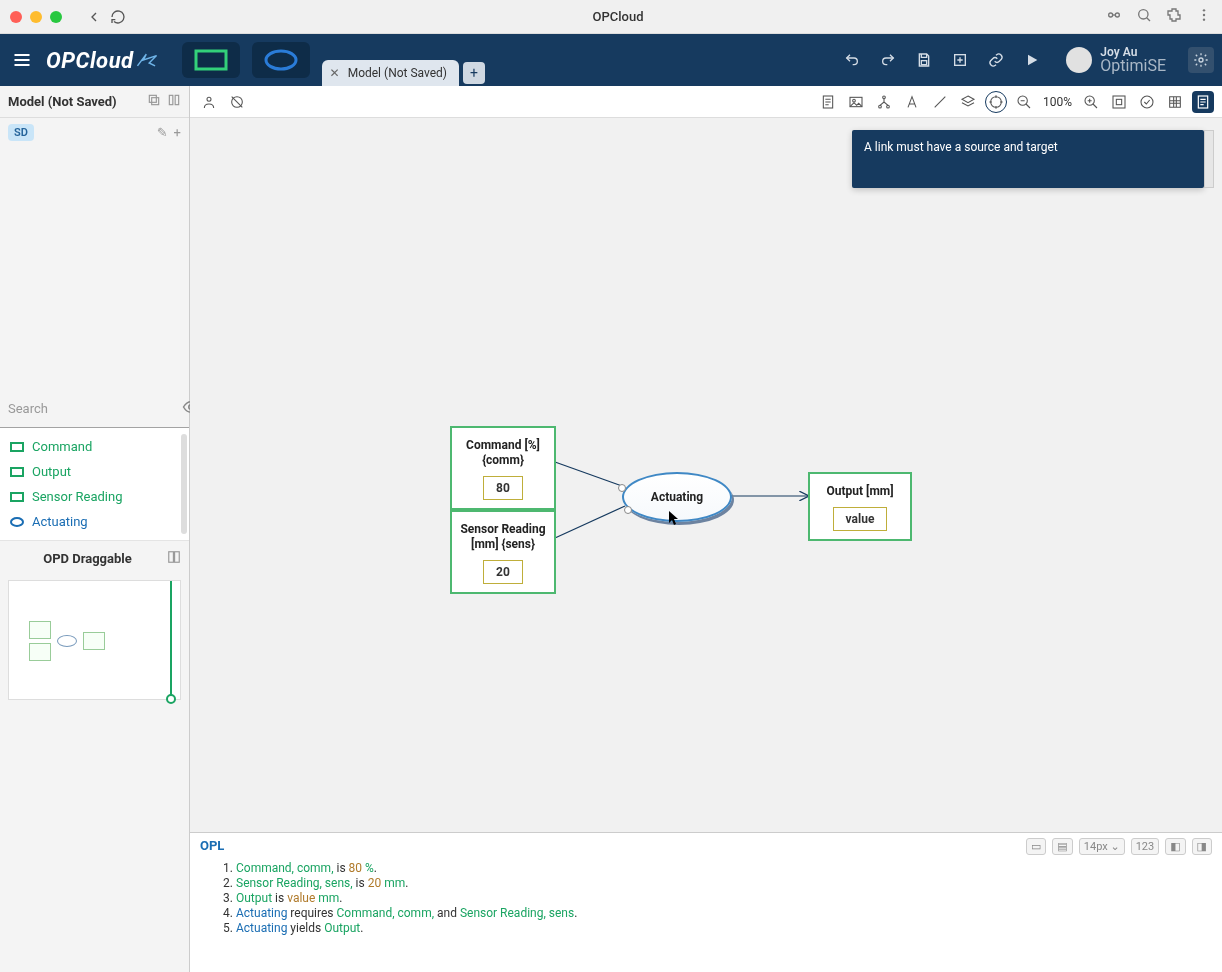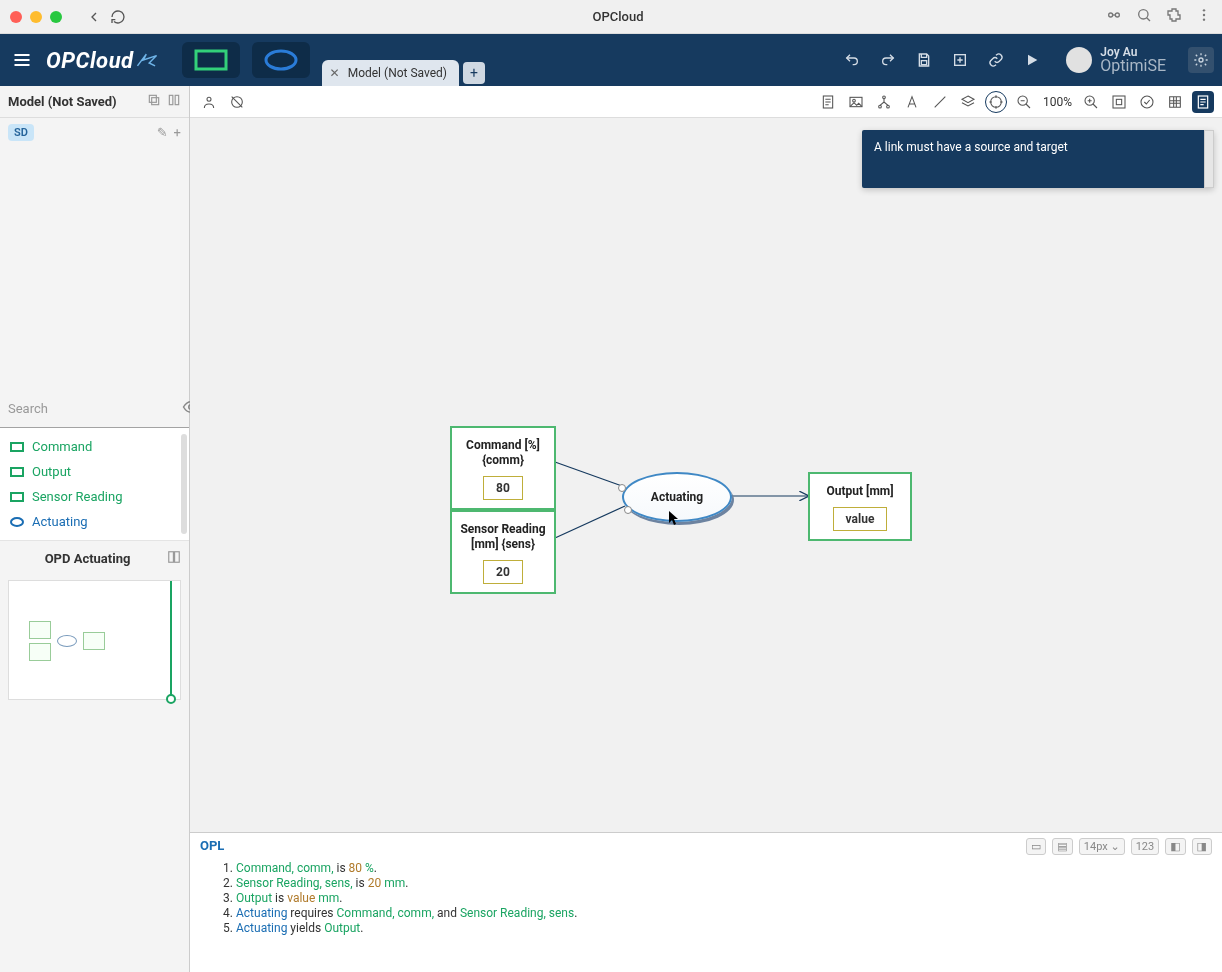--- a/index.html
+++ b/index.html
@@ -70,21 +70,21 @@
 .mini-ell{width:20px;height:12px;border:1px solid #79b;border-radius:50%;}
 
 
 .main{flex:1;display:flex;flex-direction:column;min-width:0;}
 .toolbar2{height:32px;background:#fff;border-bottom:1px solid #ddd;display:flex;align-items:center;padding:0 8px;gap:6px;}
 .tb-ic{width:22px;height:22px;display:flex;align-items:center;justify-content:center;color:#555;border-radius:4px;}
 .tb-ic.dark{background:#163a5f;color:#fff;}
 .tb-ic.active{border:1px solid #163a5f;border-radius:50%;}
 .zoom-txt{font-size:12px;color:#333;padding:0 2px;}
 .canvas-wrap{flex:1;position:relative;background:#f1f1f1;overflow:hidden;}
-.notice{position:absolute;top:12px;right:8px;width:352px;height:58px;background:#163a5f;color:#fff;font-size:12px;padding:10px 12px;border-radius:2px;box-shadow:0 2px 6px rgba(0,0,0,0.2);}
+.notice{position:absolute;top:12px;right:18px;width:352px;height:58px;background:#163a5f;color:#fff;font-size:12px;padding:10px 12px;border-radius:2px;box-shadow:0 2px 6px rgba(0,0,0,0.2);}
 .notice-side{position:absolute;top:12px;right:8px;width:10px;height:58px;background:#e6e6e6;border:1px solid #ccc;}
 .svg-layer{position:absolute;inset:0;}
 
 .node-obj{position:absolute;background:#fff;border:2px solid #4db870;padding:10px 8px 8px 8px;text-align:center;}
 .node-obj .ttl{font-size:12px;font-weight:700;color:#222;line-height:1.25;}
 .node-obj .val{display:inline-block;margin-top:8px;padding:4px 12px;border:1.5px solid #bfae3a;background:#fff;font-size:12px;font-weight:700;color:#333;}
 .node-proc{position:absolute;width:110px;height:50px;}
 .node-proc .ell{position:absolute;inset:0;border:2px solid #3f88c5;border-radius:50%;background:linear-gradient(#fff,#f6f9fc);box-shadow:2px 3px 0 #6d83a0;}
 .node-proc .lbl{position:absolute;inset:0;display:flex;align-items:center;justify-content:center;font-size:12px;font-weight:700;color:#222;}
 .port{position:absolute;width:8px;height:8px;background:#fff;border:1px solid #888;border-radius:50%;}
@@ -276,21 +276,21 @@
             <span>Sensor Reading</span>
           </div>
         <div class="thing proc">
             <span class="sym"></span>
             <span>Actuating</span>
           </div>
         <div class="things-scroll"></div>
       </div>
 
       <div class="sb-nav-h">
-        <span class="t">OPD Actuating</span>
+        <span class="t">OPD Draggable</span>
         <span class="ics">
           <span><svg width="14" height="14" viewBox="0 0 24 24" fill="none" stroke="currentColor" stroke-width="2">
                 <rect x="3" y="3" width="8" height="18"></rect>
                 <rect x="13" y="3" width="8" height="18"></rect>
               </svg></span>
         </span>
       </div>
       <div class="thumb">
         <div class="thumb-mini">
           <div style="display:flex;flex-direction:column;gap:4px;">

